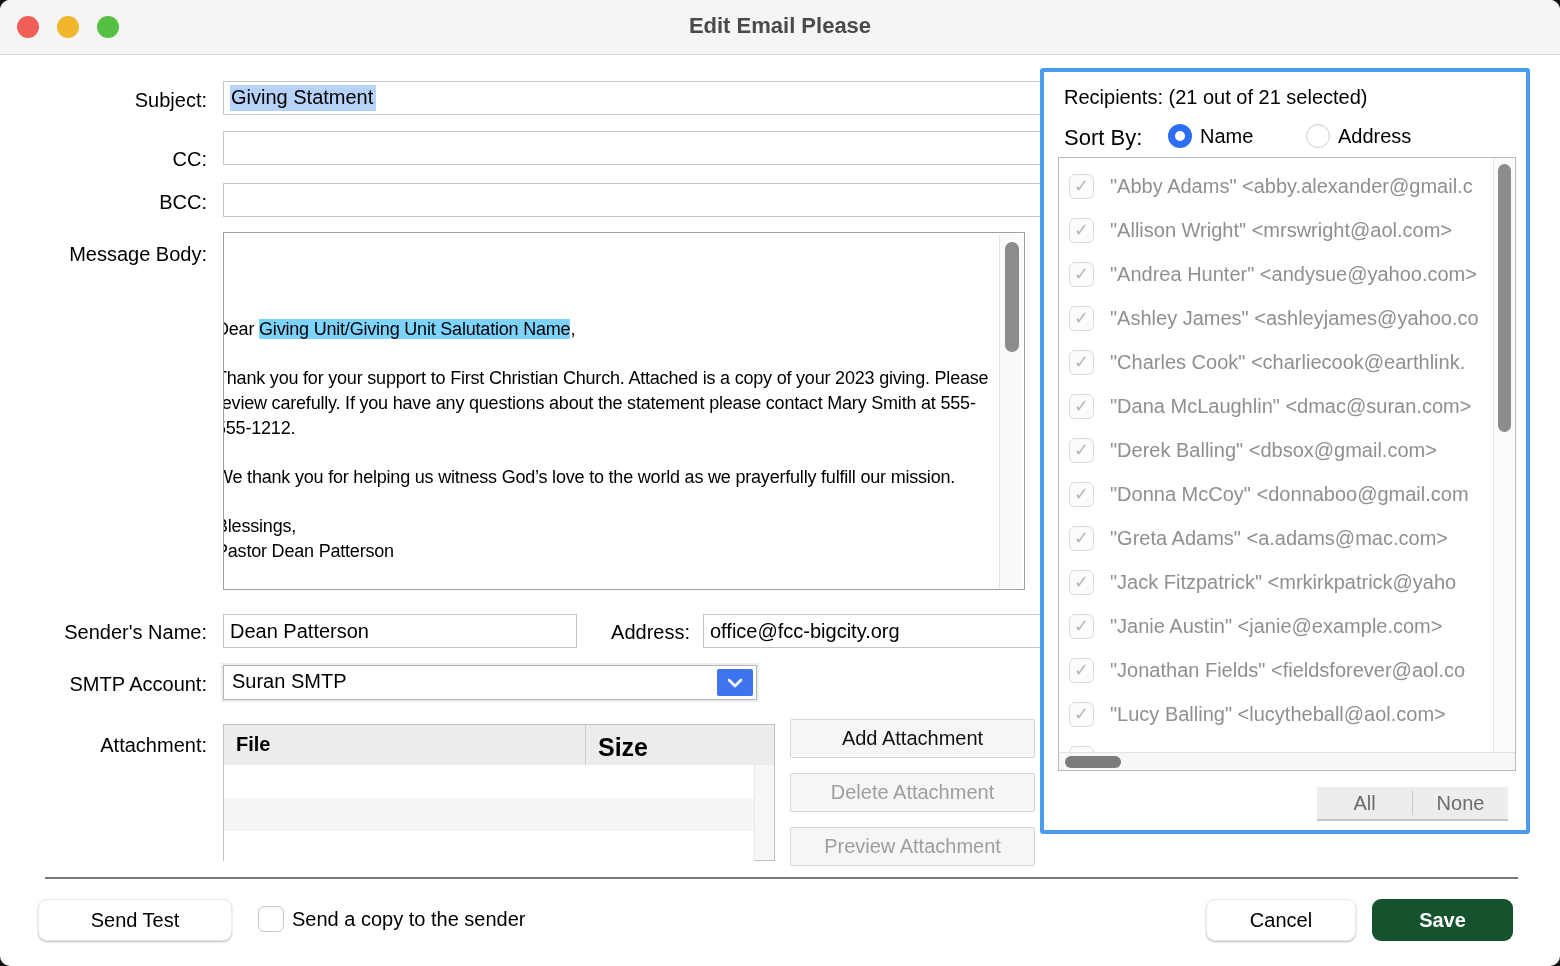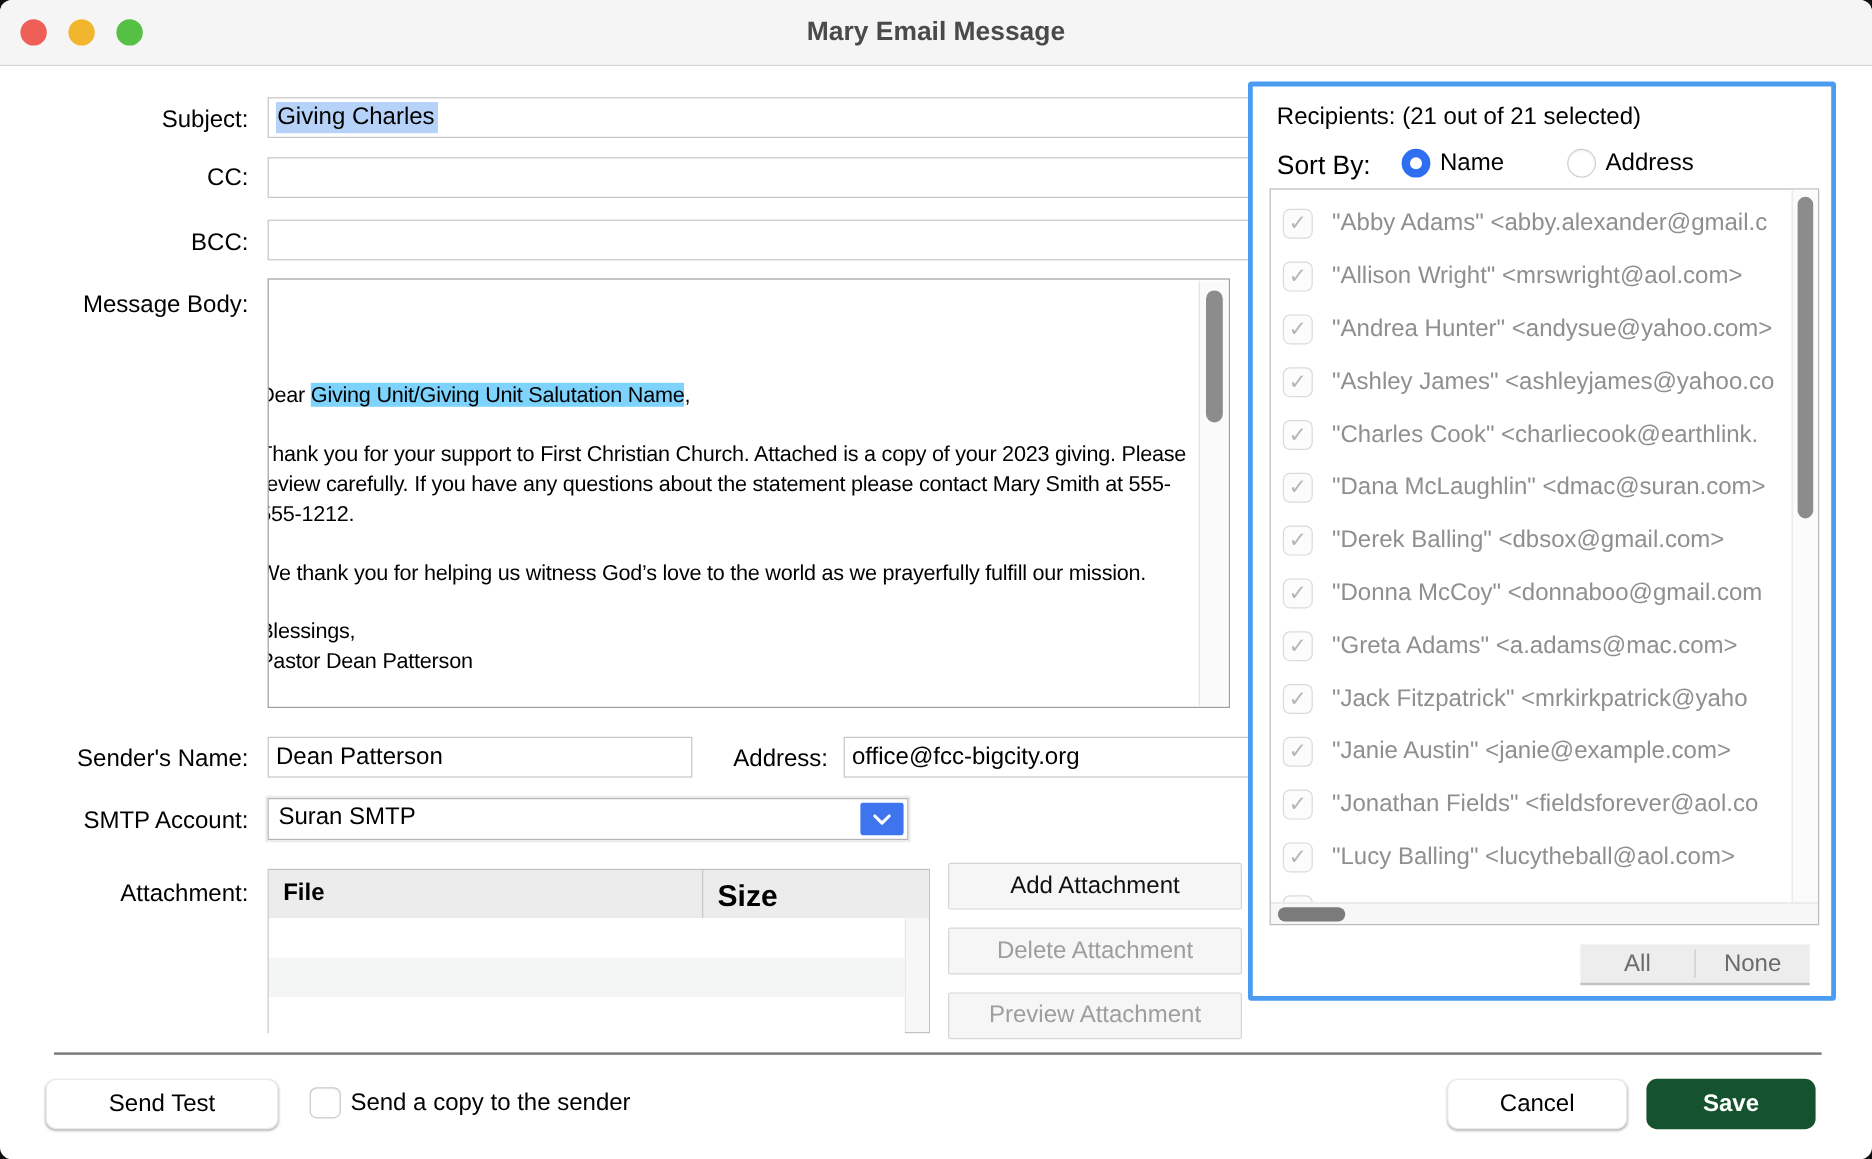--- a/index.html
+++ b/index.html
@@ -84,29 +84,29 @@
 </style>
 </head>
 <body>
 
 <div class="window">
 
   <div class="titlebar">
     <div class="tl red"></div>
     <div class="tl yellow"></div>
     <div class="tl green"></div>
-    <div class="title">Mary Email Message</div>
+    <div class="title">Edit Email Please</div>
   </div>
 
   <div class="flabel" style="top:89px;">Subject:</div>
   <div class="tfield" style="top:81px;width:819px;height:34px;">
-    <span class="sel">Giving Charles</span>
-  </div>
-
-  <div class="flabel" style="top:137px;">CC:</div>
+    <span class="sel">Giving Statment</span>
+  </div>
+
+  <div class="flabel" style="top:148px;">CC:</div>
   <div class="tfield" style="top:131px;width:819px;height:34px;">
       <span></span>
     </div>
 
   <div class="flabel" style="top:191px;">BCC:</div>
   <div class="tfield" style="top:183px;width:819px;height:34px;">
       <span></span>
     </div>
 
   <div class="flabel" style="top:243px;">Message Body:</div>

